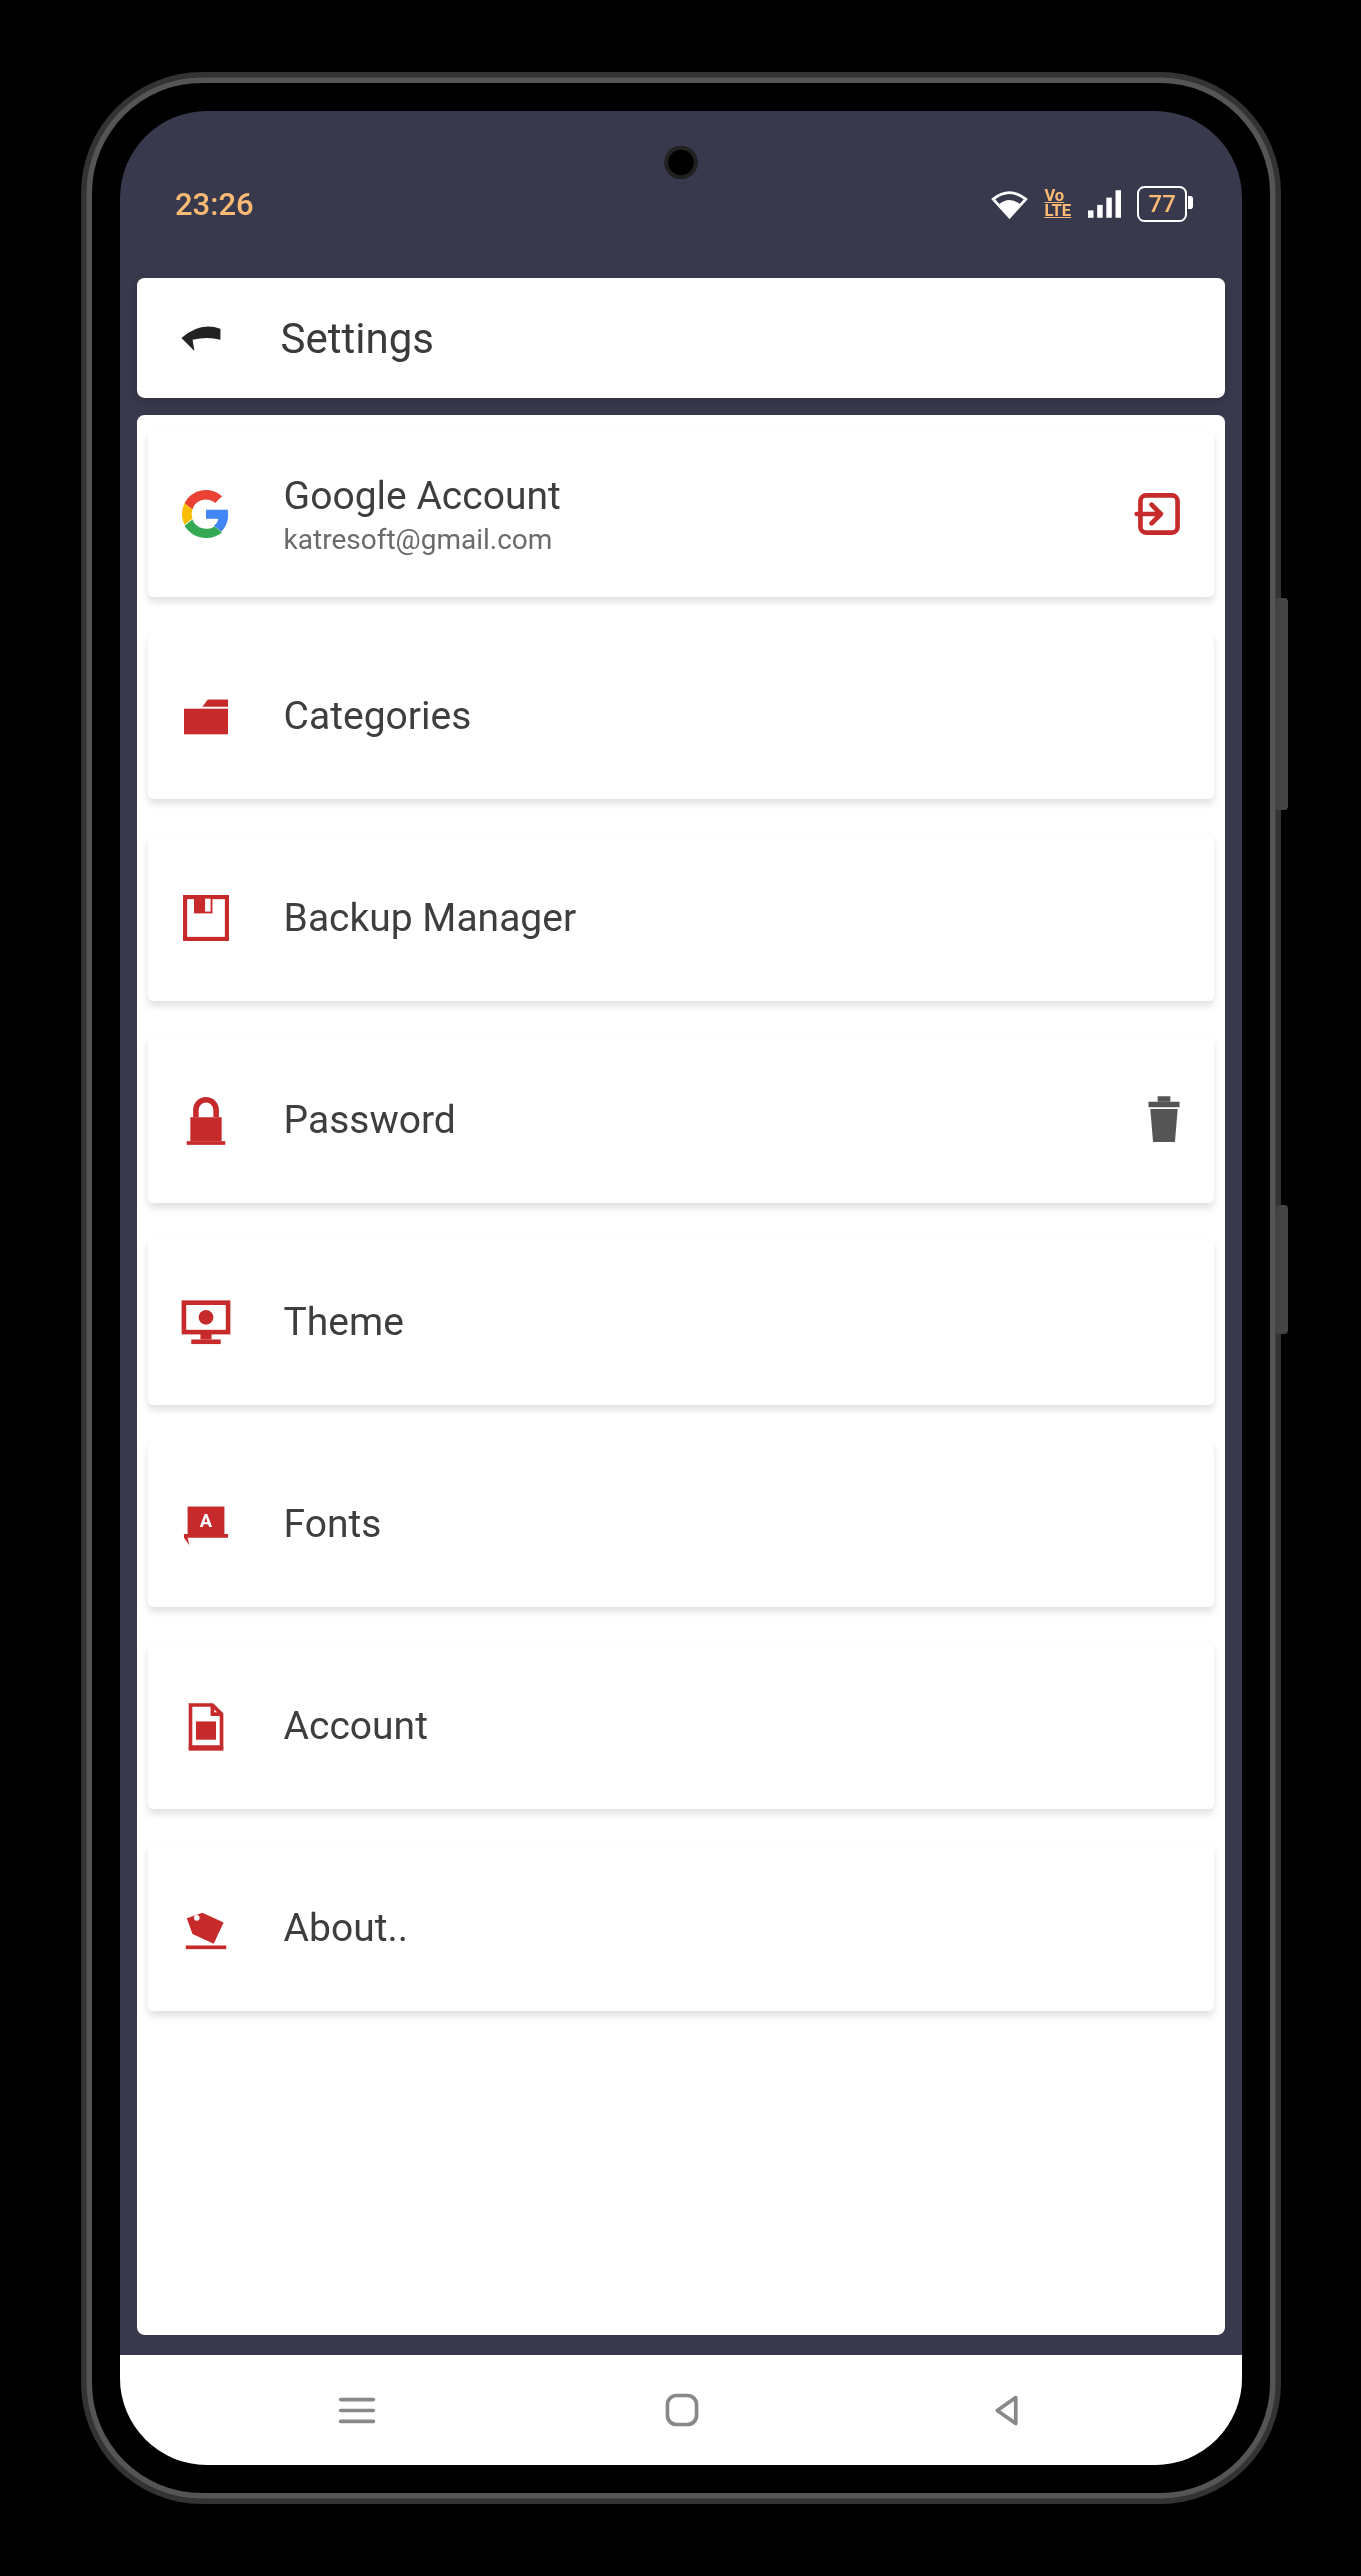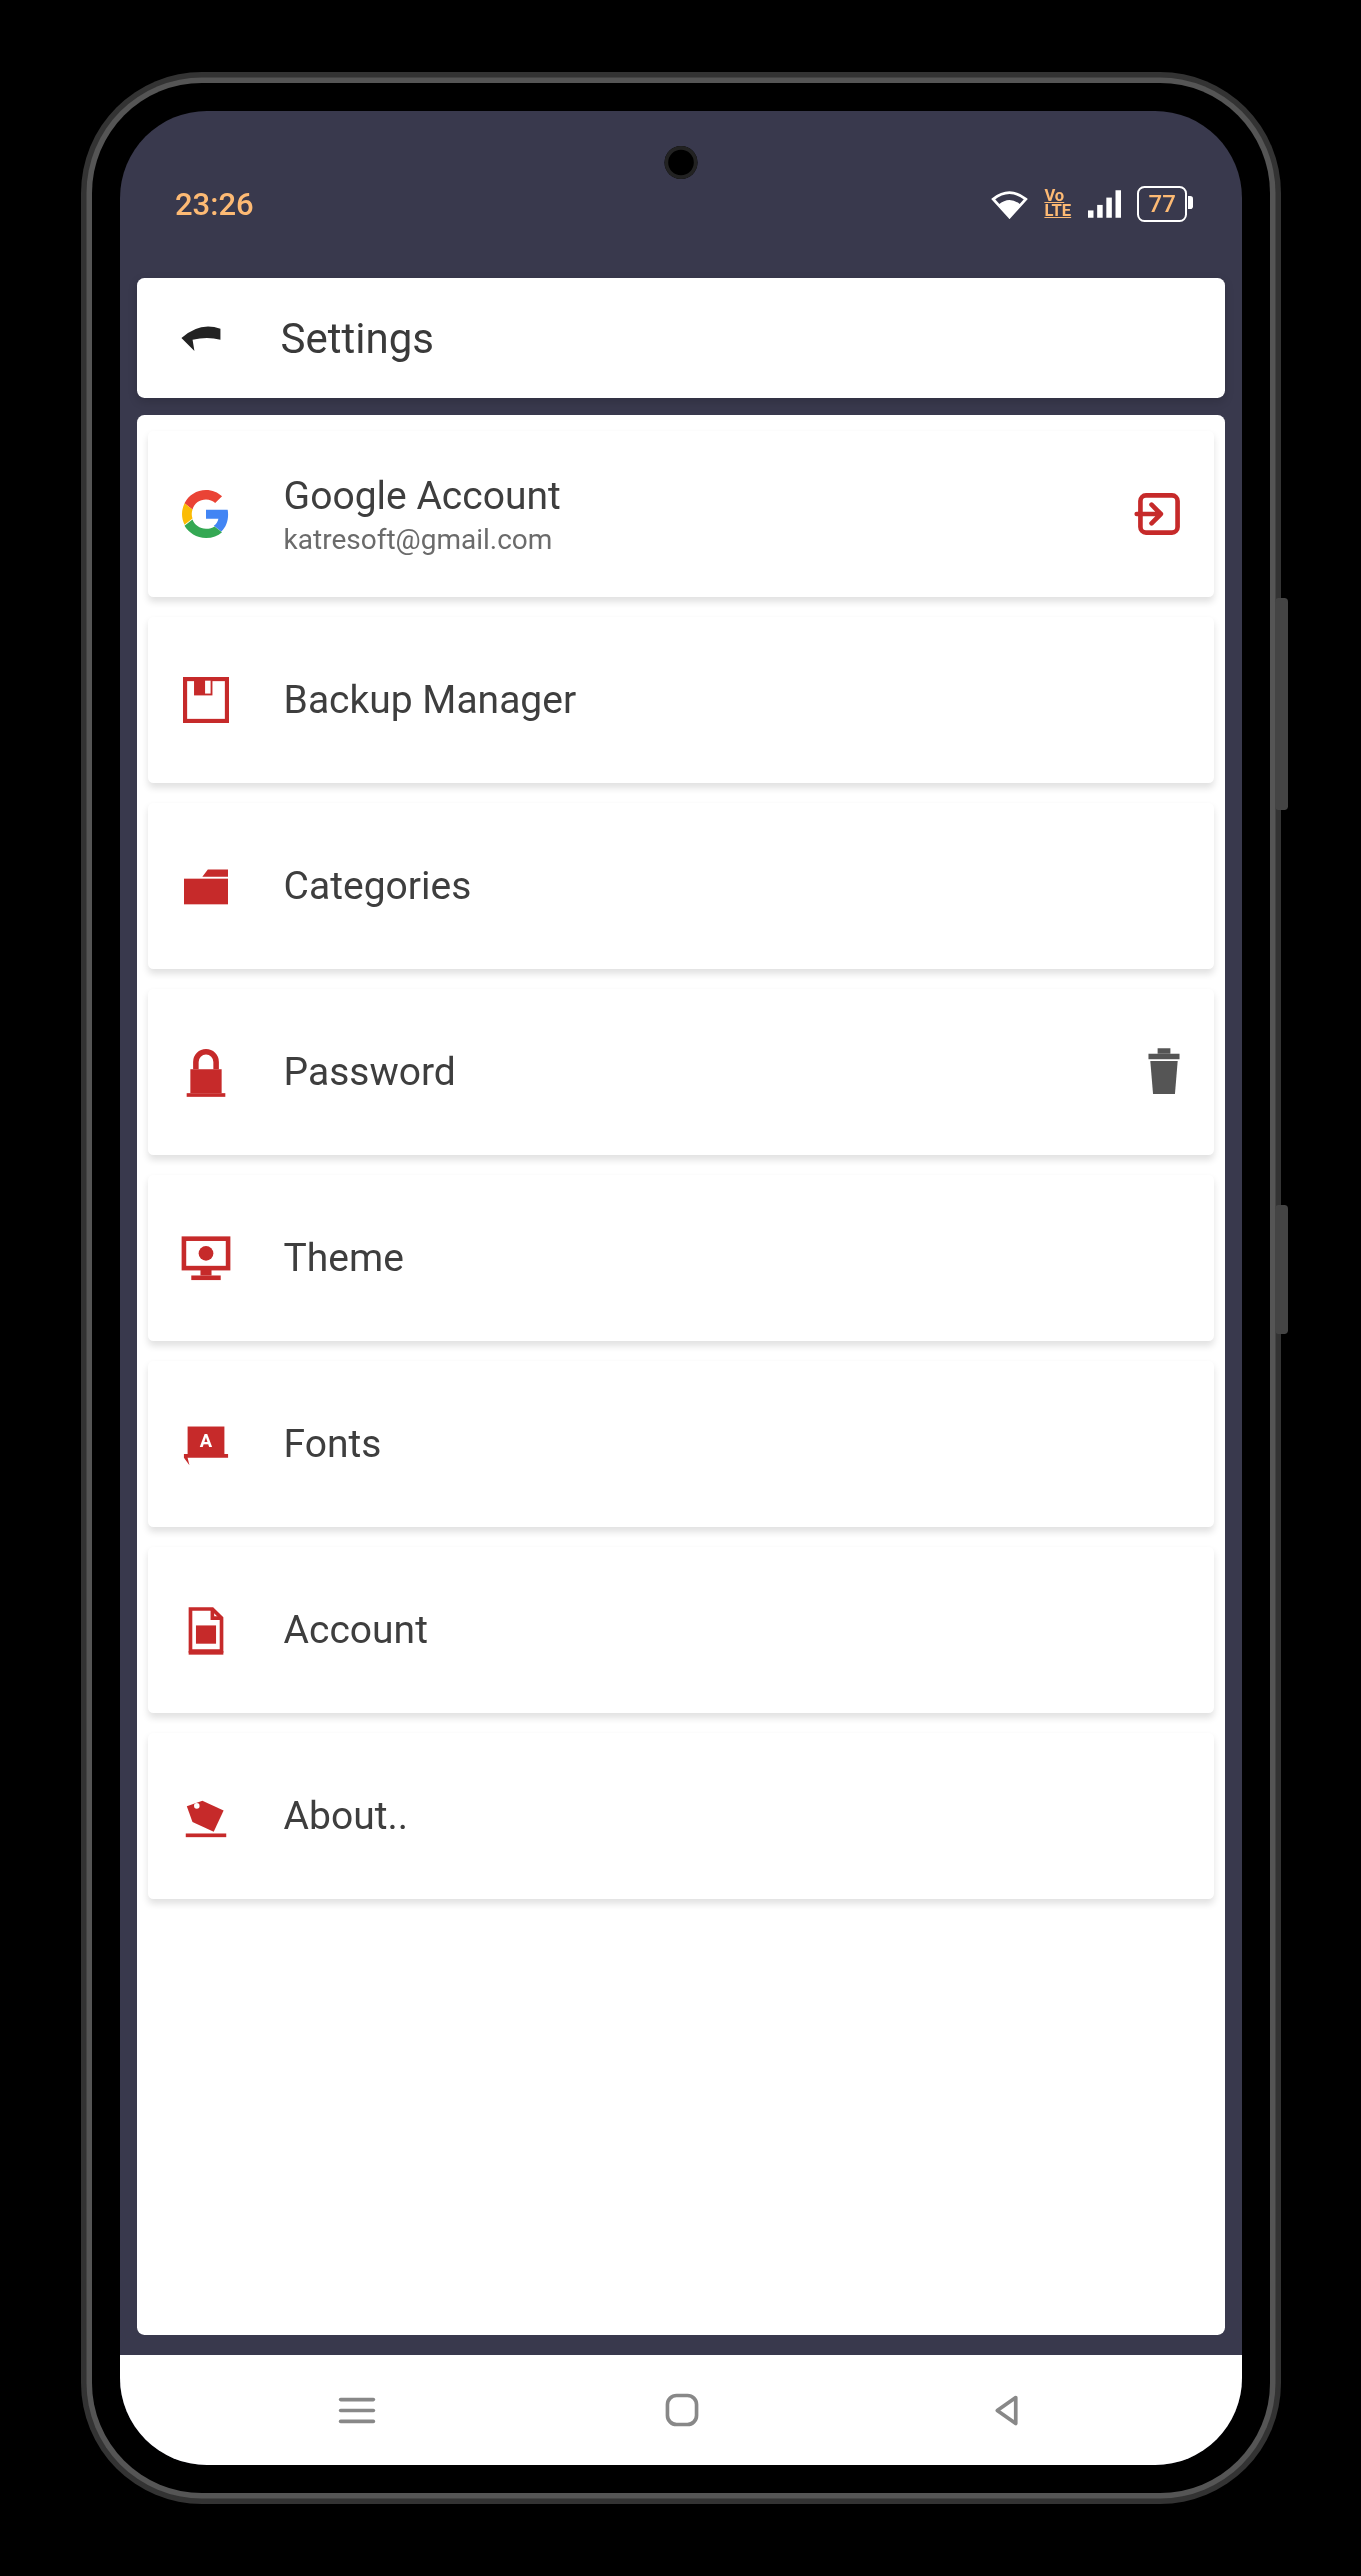--- a/index.html
+++ b/index.html
@@ -112,21 +112,21 @@
     background: #fff;
     margin: 16.6px 16.6px 20px 16.6px;
     border-radius: 7.4px;
     overflow-y: auto;
     padding: 16.6px 11px;
   }
   .row {
     background: #fff;
     border-radius: 5.5px;
     box-shadow: 0 4.6px 7.4px rgba(0,0,0,0.12);
-    margin-bottom: 20px;
+    margin-bottom: 36px;
     display: flex;
     align-items: center;
     padding: 37px 29px 37px 26px;
     gap: 46px;
     min-height: 166px;
   }
   .row .icon-wrap {
     width: 64px;
     display: flex;
     justify-content: center;
@@ -205,40 +205,40 @@
           <div class="trailing">
             <svg width="52" height="52" viewBox="0 0 56 56">
               <rect x="8" y="8" width="40" height="40" rx="6" fill="none" stroke="#c62a2a" stroke-width="5"></rect>
               <path d="M4 28 h24 M20 18 l10 10 l-10 10" fill="none" stroke="#c62a2a" stroke-width="5" stroke-linecap="round" stroke-linejoin="round"></path>
             </svg>
           </div>
         </div>
 
         <div class="row">
           <div class="icon-wrap">
+            <svg width="52" height="44" viewBox="0 0 56 48">
+              <path d="M4 14 h20 l6 -8 h22 v8 H4 z" fill="#c62a2a"></path>
+              <rect x="4" y="16" width="48" height="28" fill="#c62a2a"></rect>
+            </svg>
+          </div>
+          <div class="text-wrap">
+            <div class="title">Categories</div>
+          </div>
+        </div>
+
+        <div class="row">
+          <div class="icon-wrap">
             <svg width="46" height="46" viewBox="0 0 50 50">
               <rect x="2" y="2" width="46" height="46" fill="none" stroke="#c62a2a" stroke-width="5"></rect>
               <rect x="12" y="2" width="20" height="18" fill="#c62a2a"></rect>
               <rect x="24" y="4" width="6" height="14" fill="#fff"></rect>
             </svg>
           </div>
           <div class="text-wrap">
             <div class="title">Backup Manager</div>
-          </div>
-        </div>
-
-        <div class="row">
-          <div class="icon-wrap">
-            <svg width="52" height="44" viewBox="0 0 56 48">
-              <path d="M4 14 h20 l6 -8 h22 v8 H4 z" fill="#c62a2a"></path>
-              <rect x="4" y="16" width="48" height="28" fill="#c62a2a"></rect>
-            </svg>
-          </div>
-          <div class="text-wrap">
-            <div class="title">Categories</div>
           </div>
         </div>
 
         <div class="row">
           <div class="icon-wrap">
             <svg width="46" height="50" viewBox="0 0 50 54">
               <rect x="8" y="24" width="34" height="26" fill="#c62a2a"></rect>
               <path d="M14 24 v-8 a11 11 0 0 1 22 0 v8" fill="none" stroke="#c62a2a" stroke-width="6"></path>
               <rect x="4" y="50" width="42" height="4" fill="#c62a2a"></rect>
             </svg>

